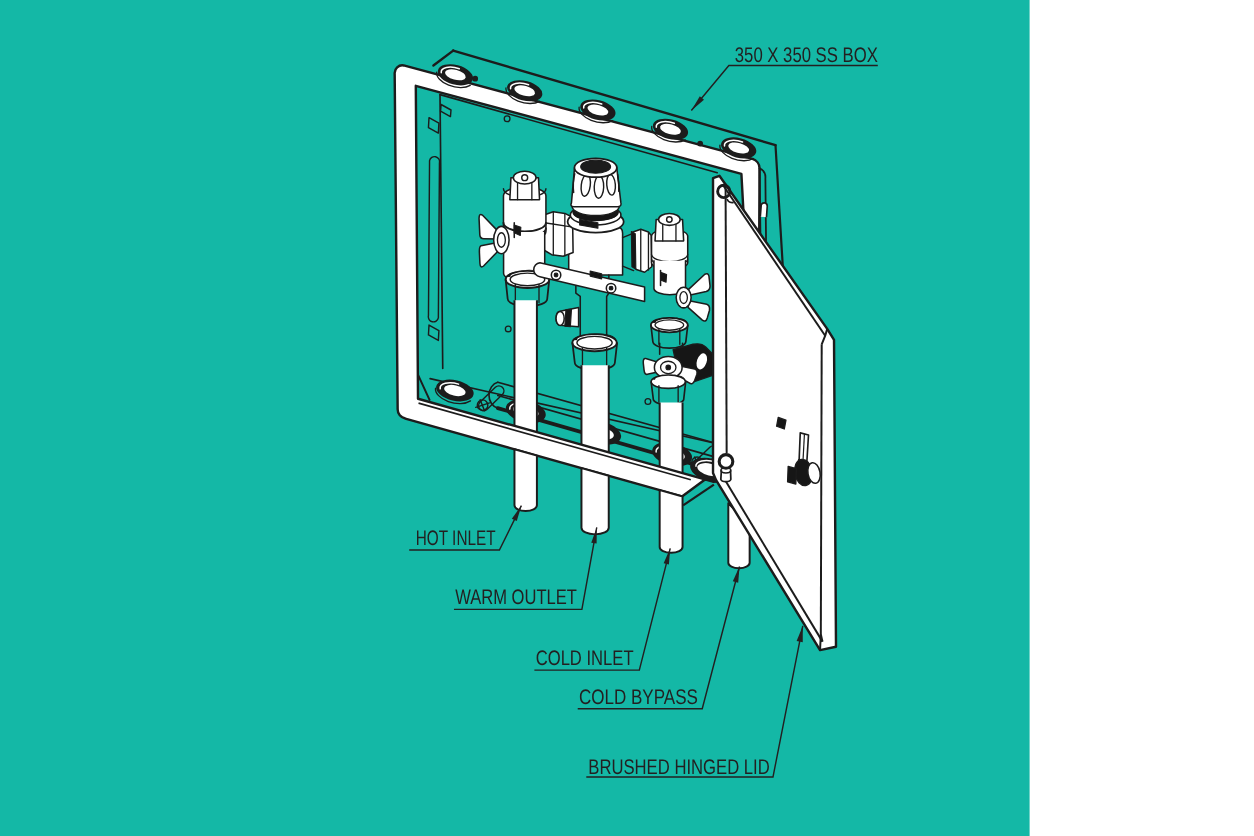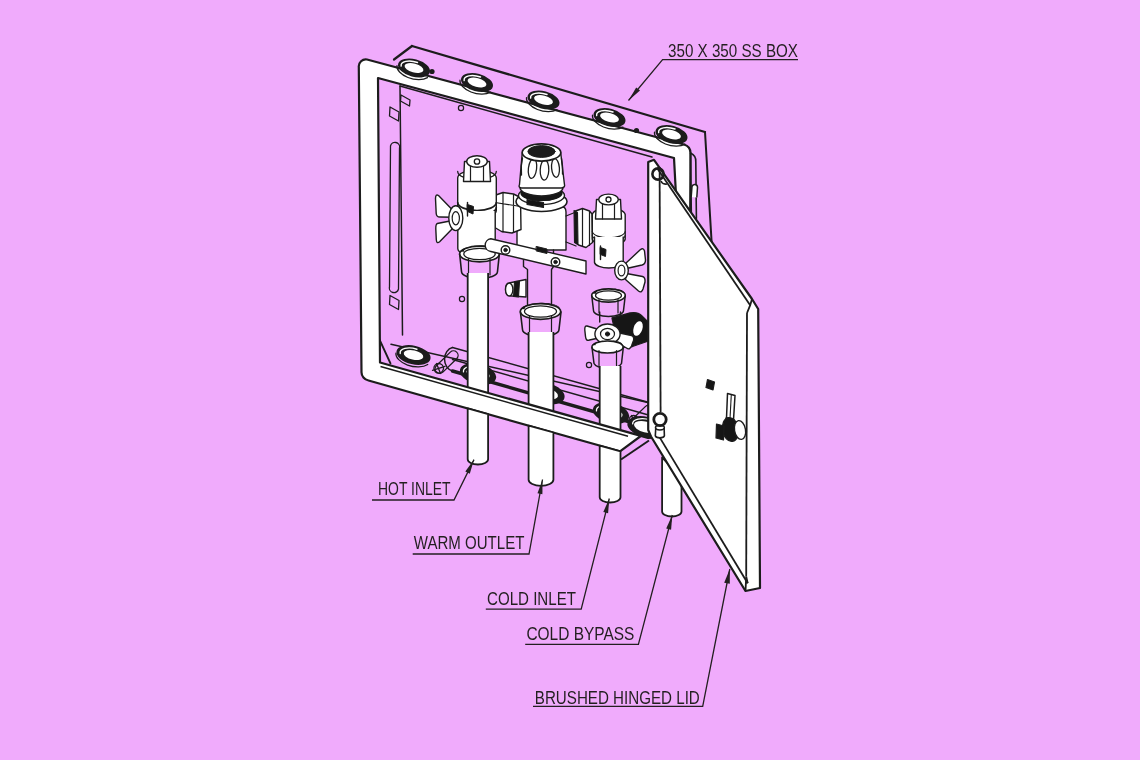--- a/index.html
+++ b/index.html
@@ -1,16 +1,16 @@
 <!DOCTYPE html>
 <html><head>
 <meta charset="utf-8">
 <style>
   html,body{margin:0;padding:0;background:#ffffff;}
-  #page{width:1140px;height:760px;position:relative;overflow:hidden;background:#f0abfc;}
+  #page{width:936px;height:760px;position:relative;overflow:hidden;background:#14b8a6;}
   svg{display:block;}
   text{font-family:"Liberation Sans", sans-serif; fill:#231f20;}
 </style>
 </head>
 <body>
 <div id="page">
 <svg width="1140" height="760" viewBox="0 0 1140 760">
 
 <g id="interior" stroke="#1c1c1c" fill="none" stroke-width="1.5" stroke-linecap="round" stroke-linejoin="round">
 <line x1="400" y1="86" x2="652" y2="157"></line>

